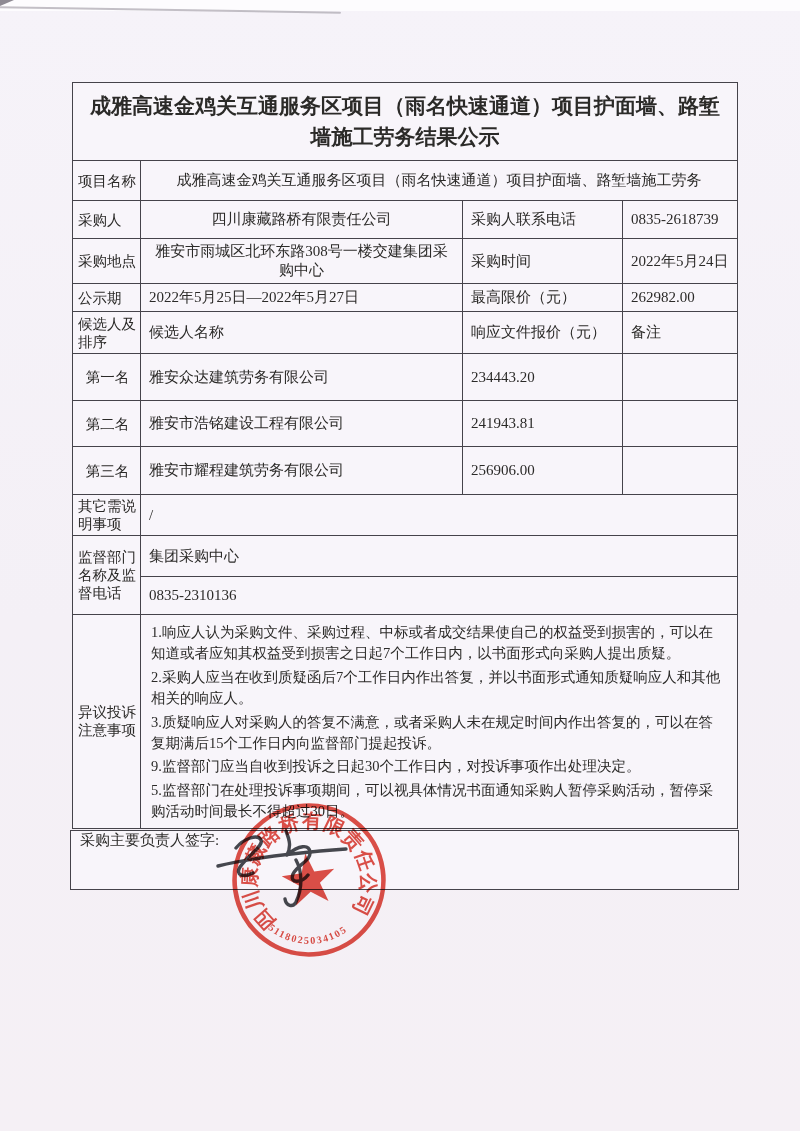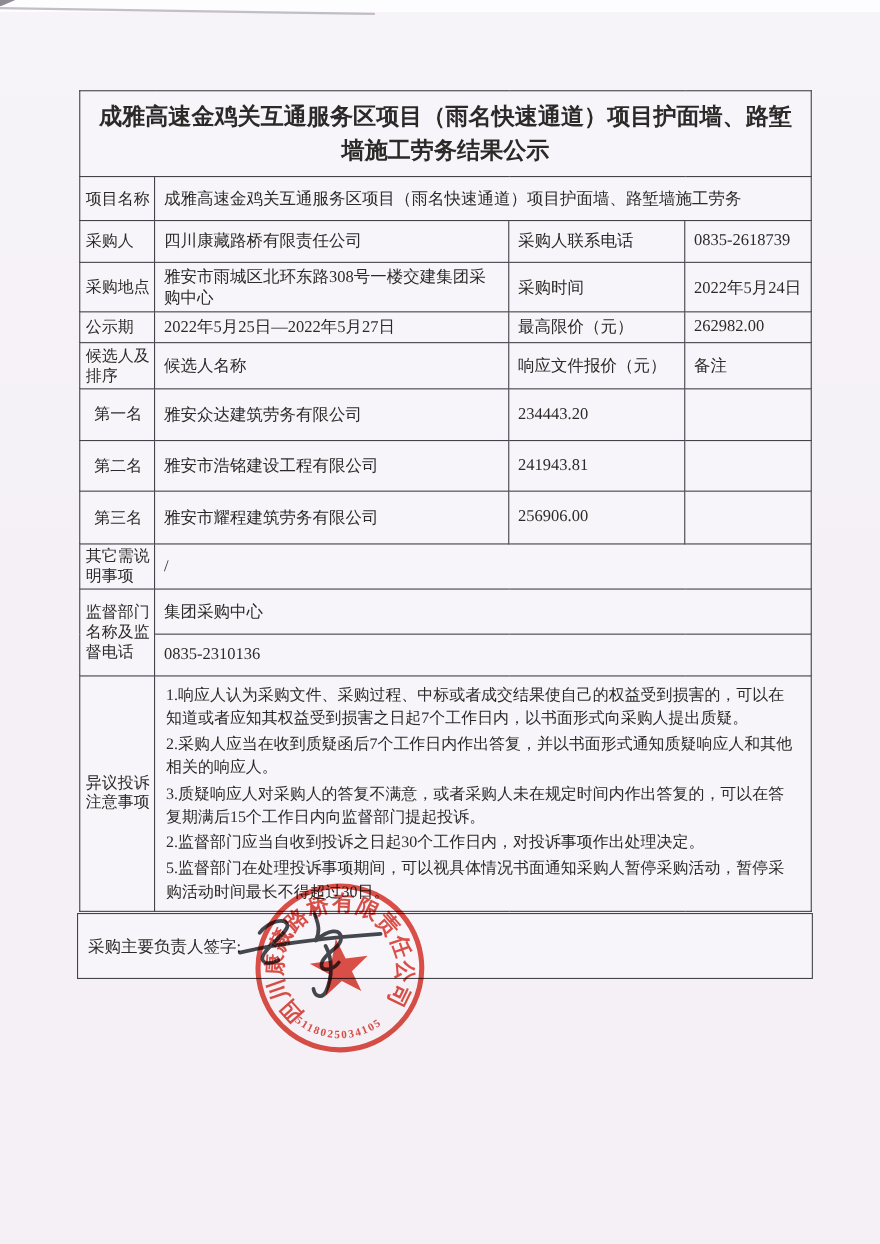--- a/index.html
+++ b/index.html
@@ -37,34 +37,34 @@
     font-size:15px;
     vertical-align:middle;
     overflow:hidden;
   }
   td.title-cell {
     font-weight:bold; font-size:21px; line-height:31px;
     text-align:center; padding:7px 16px;
   }
   td.lab { font-size:14.5px; line-height:18px; padding:2px 3px 2px 5px;margin-left:28px; }
   td.lab-c { text-align:center; }
-  .t-left { text-align:left; }
+  .t-left { text-align:center; }
   .t-center { text-align:left; }
   td.notice-cell {
     vertical-align:top; font-size:14.5px; line-height:21.4px;
     padding:5px 8px 3px 8px;
   }
   td.notice-cell p { margin:2px; }
 
   .sig-box {
     position:absolute; left:70px; top:830px; width:669px; height:60px;
     box-sizing:border-box;
     border:1.6px solid #45434a;
     background:#f8f5fa;
-    display:flex; align-items:center;
+    display:flex; 
     padding-left:9px;
     font-size:15px;
   }
   .stamp {
     position:absolute; left:228px; top:799px; width:162px; height:162px;
     z-index:5; mix-blend-mode:multiply; opacity:.92;
   }
   .stamp text { font-family:"Liberation Serif","DejaVu Serif",serif; font-weight:bold; }
   .signature {
     position:absolute; left:212px; top:820px; width:150px; height:92px;
@@ -147,21 +147,21 @@
       </tr>
       <tr style="height:38px">
         <td class="t-center" colspan="3">0835-2310136</td>
       </tr>
       <tr style="height:192px">
         <td class="lab">异议投诉注意事项</td>
         <td class="notice-cell" colspan="3">
           <p>1.响应人认为采购文件、采购过程、中标或者成交结果使自己的权益受到损害的，可以在知道或者应知其权益受到损害之日起7个工作日内，以书面形式向采购人提出质疑。</p>
           <p>2.采购人应当在收到质疑函后7个工作日内作出答复，并以书面形式通知质疑响应人和其他相关的响应人。</p>
           <p>3.质疑响应人对采购人的答复不满意，或者采购人未在规定时间内作出答复的，可以在答复期满后15个工作日内向监督部门提起投诉。</p>
-          <p>2.监督部门应当自收到投诉之日起30个工作日内，对投诉事项作出处理决定。</p>
+          <p>9.监督部门应当自收到投诉之日起30个工作日内，对投诉事项作出处理决定。</p>
           <p>5.监督部门在处理投诉事项期间，可以视具体情况书面通知采购人暂停采购活动，暂停采购活动时间最长不得超过30日。</p>
         </td>
       </tr>
     </tbody>
   </table>
 
   <div class="sig-box">
     <span>采购主要负责人签字:</span>
   </div>
 

